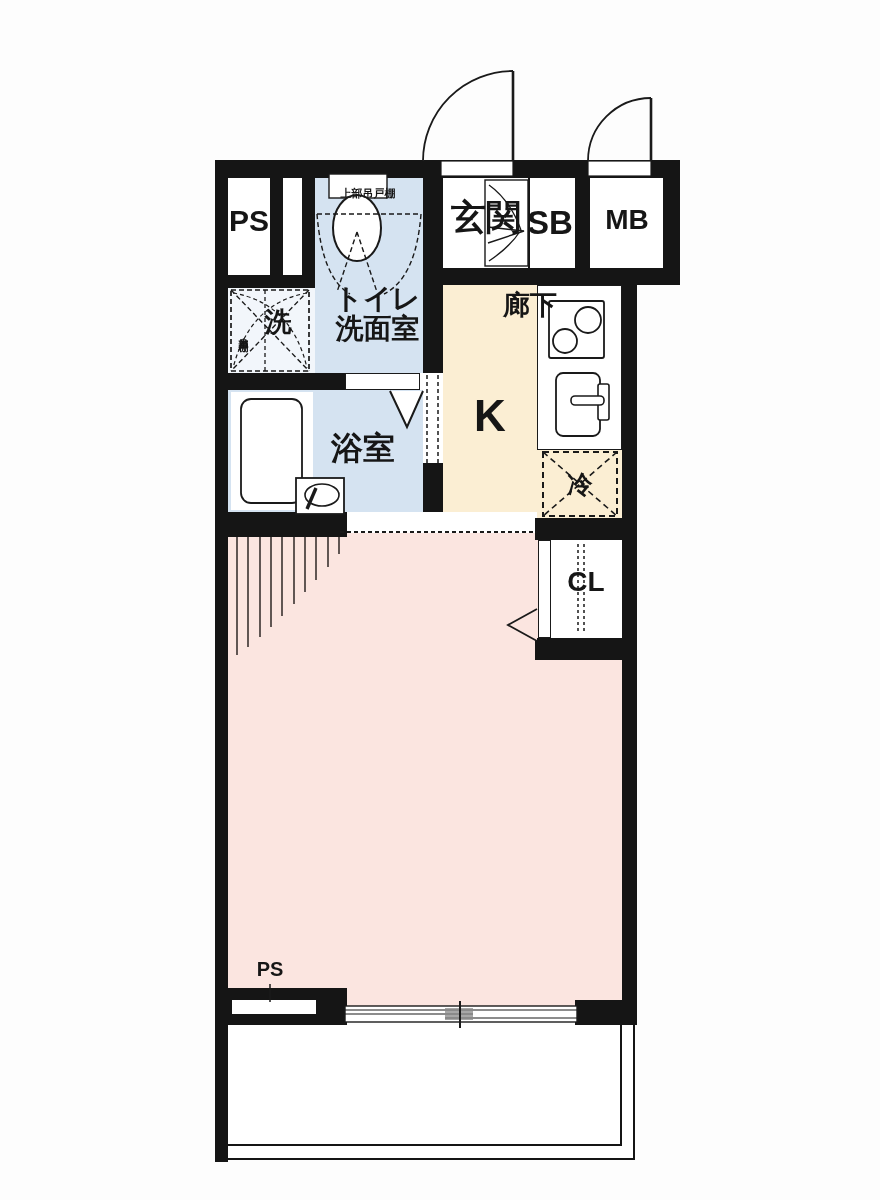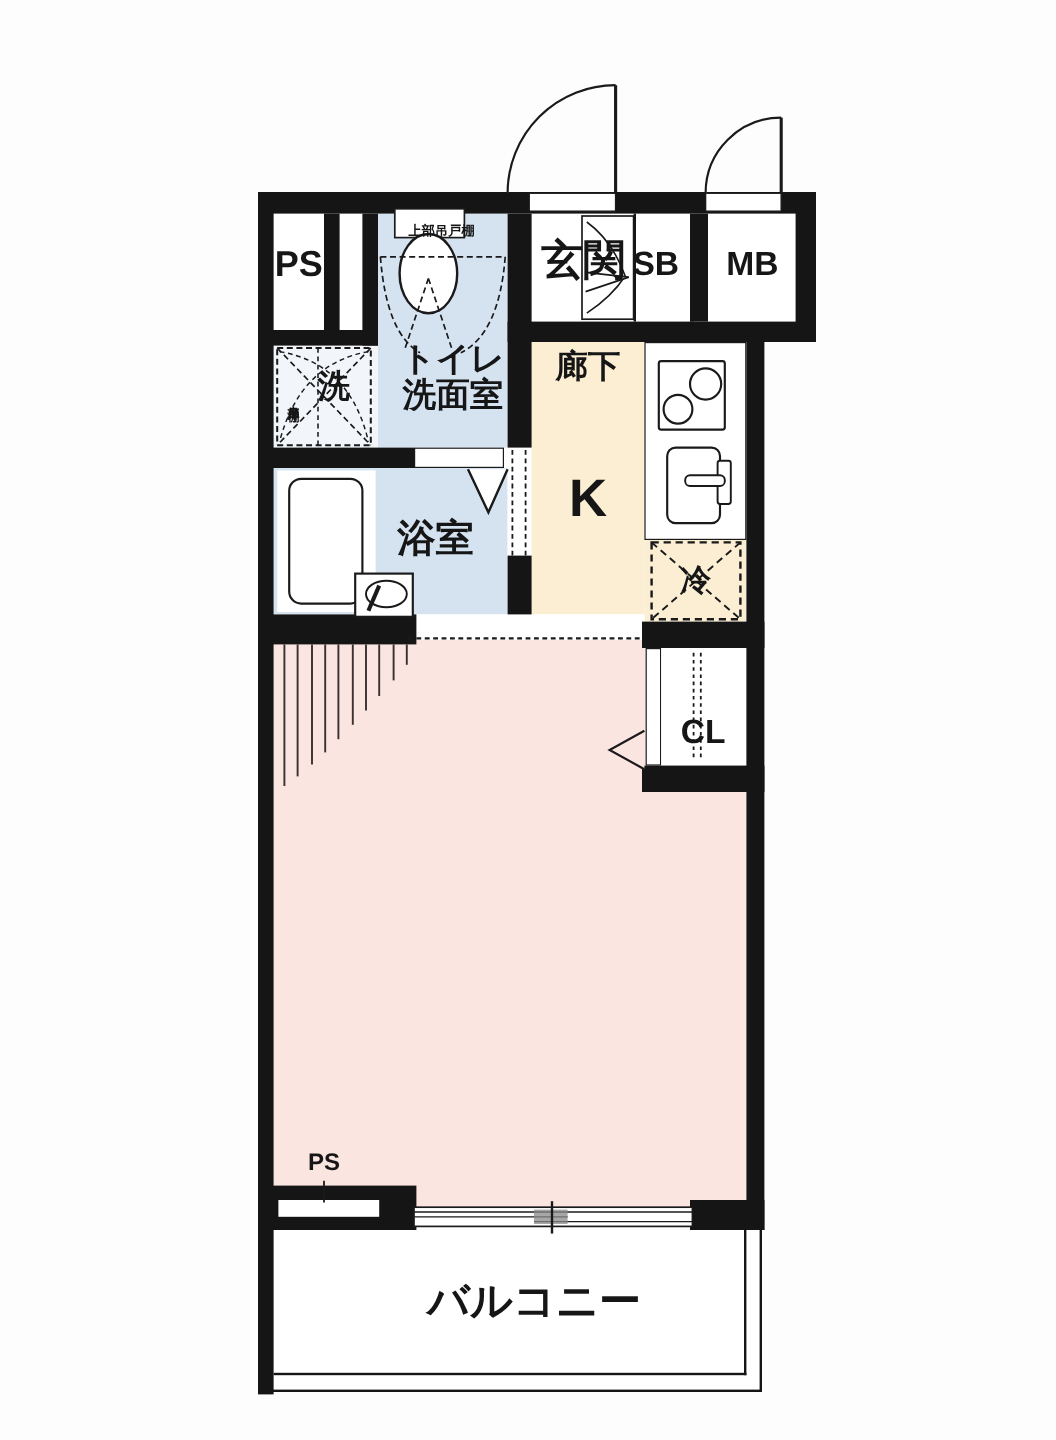--- a/index.html
+++ b/index.html
@@ -139,24 +139,23 @@
     <line x1="460" y1="1001" x2="460" y2="1028" stroke="#1a1a1a" stroke-width="2"></line>
 
     <line x1="270" y1="984" x2="270" y2="1002" stroke="#1a1a1a" stroke-width="1.5"></line>
   </svg>
 
   <div class="label" style="left:224px;top:204px;width:50px;font-size:30px;">PS</div>
   <div class="label" style="left:312px;top:187px;width:112px;font-size:11px;font-weight:600;">上部吊戸棚</div>
   <div class="label" style="left:325px;top:284px;width:105px;font-size:28px;">トイレ</div>
   <div class="label" style="left:325px;top:314px;width:105px;font-size:28px;">洗面室</div>
   <div class="label" style="left:436px;top:198px;width:100px;font-size:35px;">玄関</div>
-  <div class="label" style="left:527px;top:205px;width:24px;font-size:28px;">SB</div>
+  <div class="label" style="left:527px;top:205px;width:24px;font-size:33px;">SB</div>
   <div class="label" style="left:592px;top:205px;width:70px;font-size:28px;text-align:center;">MB</div>
-  <div class="label" style="left:443px;top:291px;width:94px;font-size:27px;">廊下</div>
+  <div class="label" style="left:443px;top:291px;width:94px;font-size:27px;padding-left:40px;">廊下</div>
   <div class="label" style="left:443px;top:392px;width:94px;font-size:44px;">K</div>
   <div class="label" style="left:252px;top:308px;width:52px;font-size:27px;">洗</div>
   <div class="label vtext" style="left:238px;top:296px;height:72px;font-size:10px;font-weight:600;">上部吊戸棚</div>
   <div class="label" style="left:330px;top:431px;width:66px;font-size:32px;">浴室</div>
   <div class="label" style="left:563px;top:471px;width:34px;font-size:25px;">冷</div>
-  <div class="label" style="left:560px;top:567px;width:52px;font-size:28px;margin-top:28px;">CL</div>
+  <div class="label" style="left:560px;top:567px;width:52px;font-size:28px;">CL</div>
   <div class="label" style="left:247px;top:958px;width:46px;font-size:20px;">PS</div>
-  <div class="label" style="left:300px;top:1066px;width:290px;font-size:35px;">バルコニー</div>
 </div>
 
 </body></html>

